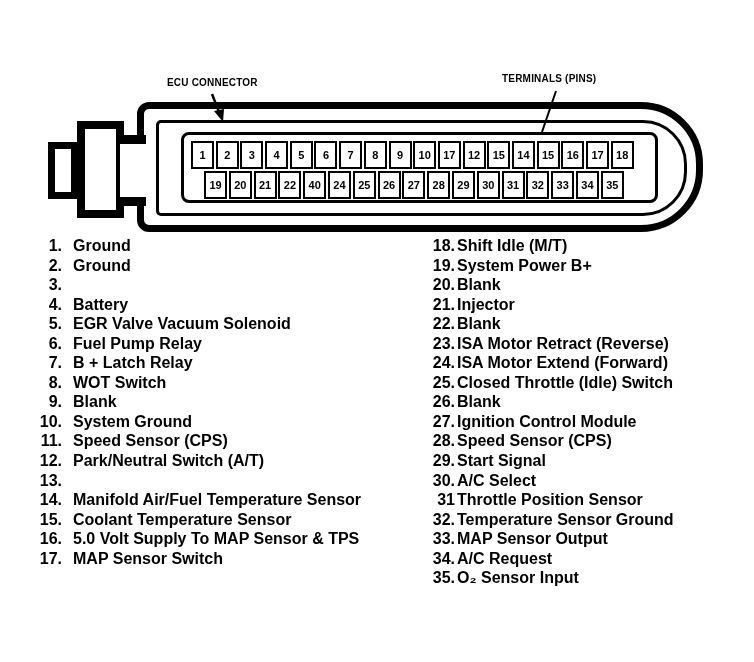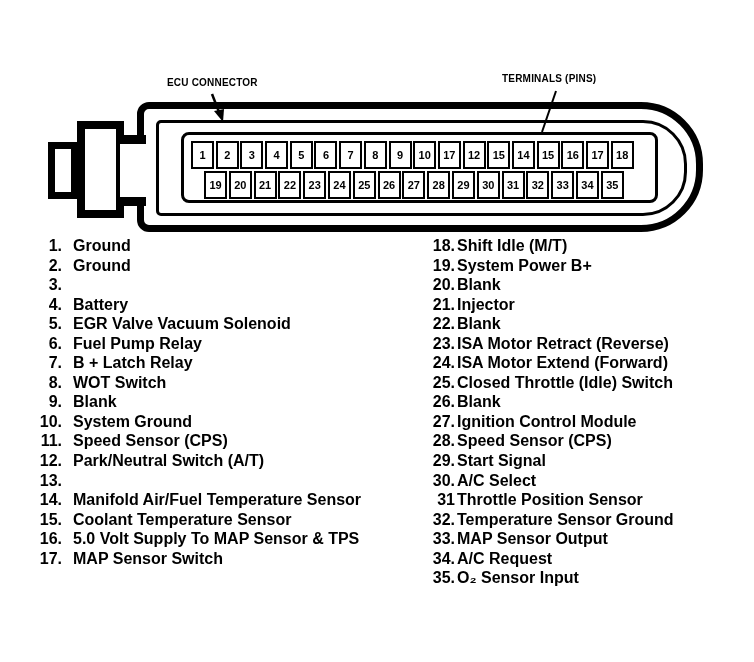--- a/index.html
+++ b/index.html
@@ -115,21 +115,21 @@
       <div class="tbox">15</div>
       <div class="tbox">16</div>
       <div class="tbox">17</div>
       <div class="tbox">18</div>
     </div>
   <div class="trow trow-bottom">
       <div class="tbox">19</div>
       <div class="tbox">20</div>
       <div class="tbox">21</div>
       <div class="tbox">22</div>
-      <div class="tbox">23</div>
+      <div class="tbox">40</div>
       <div class="tbox">24</div>
       <div class="tbox">25</div>
       <div class="tbox">26</div>
       <div class="tbox">27</div>
       <div class="tbox">28</div>
       <div class="tbox">29</div>
       <div class="tbox">30</div>
       <div class="tbox">31</div>
       <div class="tbox">32</div>
       <div class="tbox">33</div>

